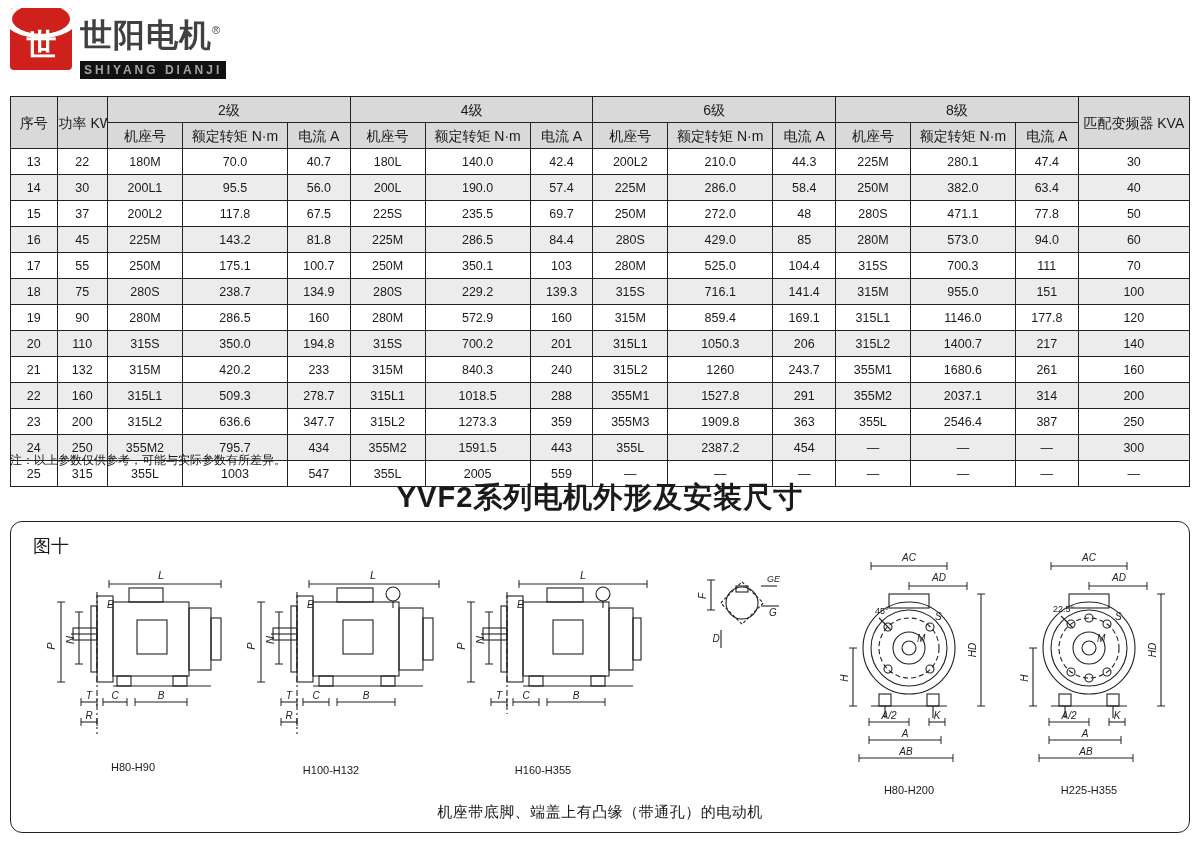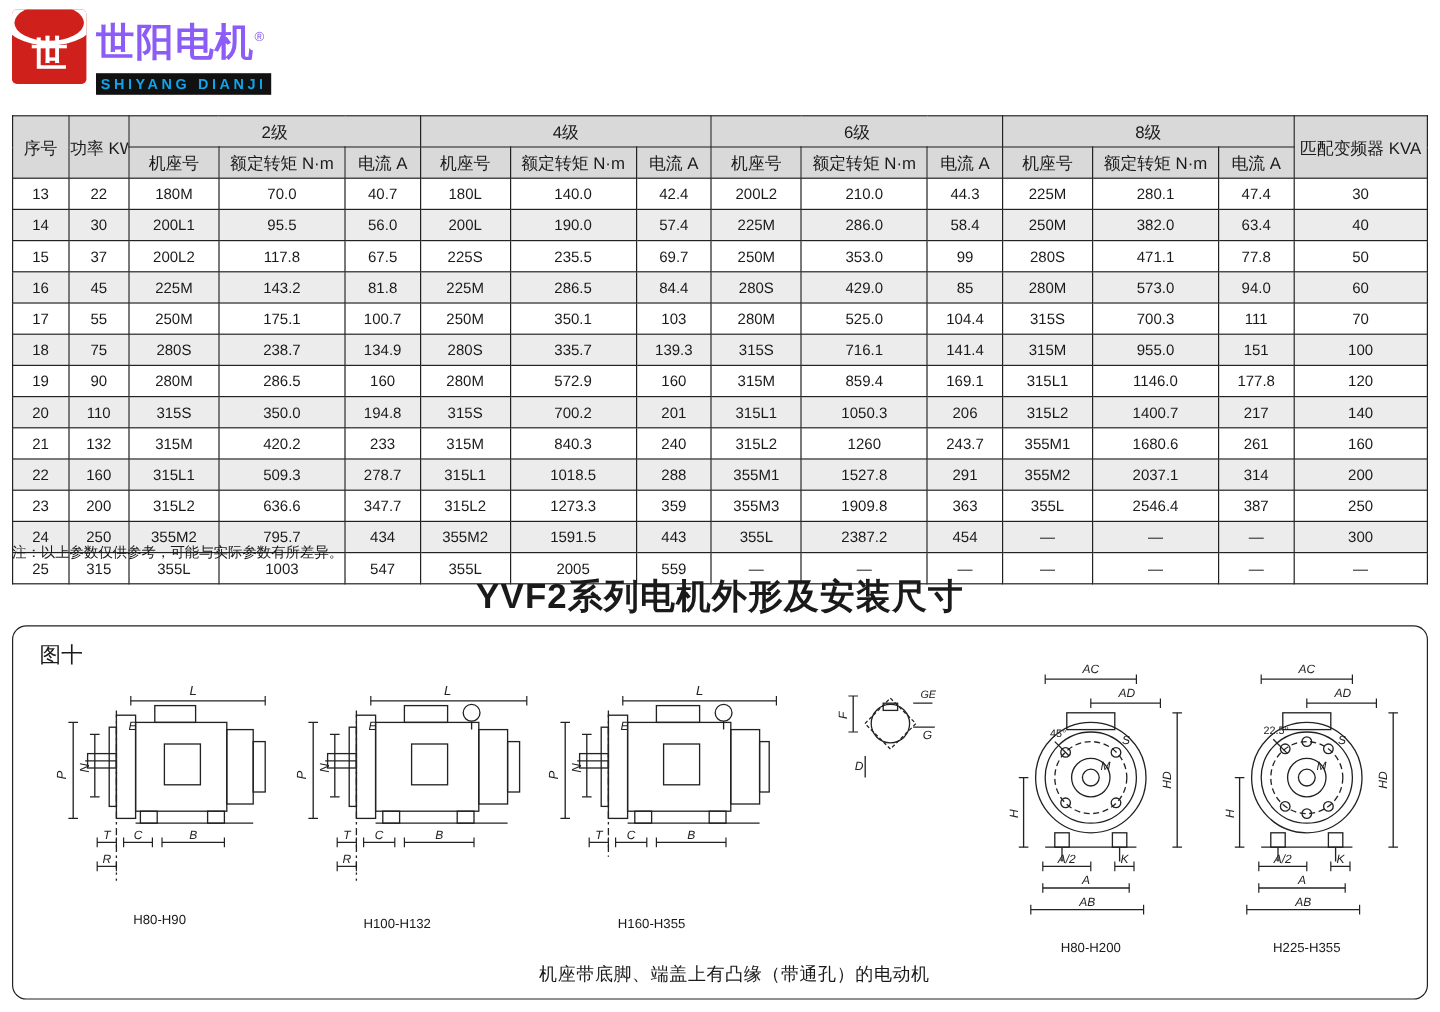--- a/index.html
+++ b/index.html
@@ -32,27 +32,27 @@
     background:#d0201b;
   }
   .logo-mark .glyph{
     position:absolute;left:0;right:0;bottom:4px;
     text-align:center;color:#ffffff;font-size:30px;font-weight:bold;
     font-family:"Liberation Serif","DejaVu Serif",serif;
     letter-spacing:-1px;
   }
   .logo-text{margin-left:8px;padding-top:6px;}
   .logo-cn{
-    font-size:32px;font-weight:bold;color:#8b5cf6;letter-spacing:1px;
+    font-size:32px;font-weight:bold;color:#404040;letter-spacing:1px;
     font-family:"Liberation Sans","DejaVu Sans",sans-serif;
     white-space:nowrap;
   }
   .logo-cn sup{font-size:11px;vertical-align:super;font-weight:normal;}
   .logo-en{
-    margin-top:3px;background:#111;color:#0ea5e9;font-size:12px;
+    margin-top:3px;background:#111;color:#a3a3a3;font-size:12px;
     letter-spacing:3px;text-align:center;padding:2px 4px;font-weight:bold;
   }
 
   
   .table-wrap{position:absolute;left:10px;top:96px;width:1180px;}
   table.spec{
     border-collapse:collapse;width:1180px;
     font-size:12.5px;
     table-layout:fixed;
   }
@@ -85,21 +85,21 @@
   }
 
   
   .fig-panel{
     position:absolute;left:10px;top:521px;width:1178px;height:310px;
     border:1px solid #222;border-radius:12px;
     background:#fff;
   }
   .fig-label{position:absolute;left:22px;top:12px;font-size:18px;}
   .fig-caption{
-    position:absolute;left:12px;bottom:10px;width:1178px;text-align:center;
+    position:absolute;left:0;bottom:10px;width:1178px;text-align:center;
     font-size:15px;letter-spacing:0.5px;
   }
   .fig-sub{
     position:absolute;font-size:11px;text-align:center;width:120px;
   }
 
   
   .fig-svg{position:absolute;left:0;top:0;width:1178px;height:310px;}
 </style>
 </head>
@@ -201,22 +201,22 @@
         <tr>
           <td>15</td>
           <td>37</td>
           <td>200L2</td>
           <td>117.8</td>
           <td>67.5</td>
           <td>225S</td>
           <td>235.5</td>
           <td>69.7</td>
           <td>250M</td>
-          <td>353.0</td>
-          <td>99</td>
+          <td>272.0</td>
+          <td>48</td>
           <td>280S</td>
           <td>471.1</td>
           <td>77.8</td>
           <td>50</td>
         </tr>
         <tr class="alt">
           <td>16</td>
           <td>45</td>
           <td>225M</td>
           <td>143.2</td>
@@ -249,21 +249,21 @@
           <td>111</td>
           <td>70</td>
         </tr>
         <tr class="alt">
           <td>18</td>
           <td>75</td>
           <td>280S</td>
           <td>238.7</td>
           <td>134.9</td>
           <td>280S</td>
-          <td>335.7</td>
+          <td>229.2</td>
           <td>139.3</td>
           <td>315S</td>
           <td>716.1</td>
           <td>141.4</td>
           <td>315M</td>
           <td>955.0</td>
           <td>151</td>
           <td>100</td>
         </tr>
         <tr>

